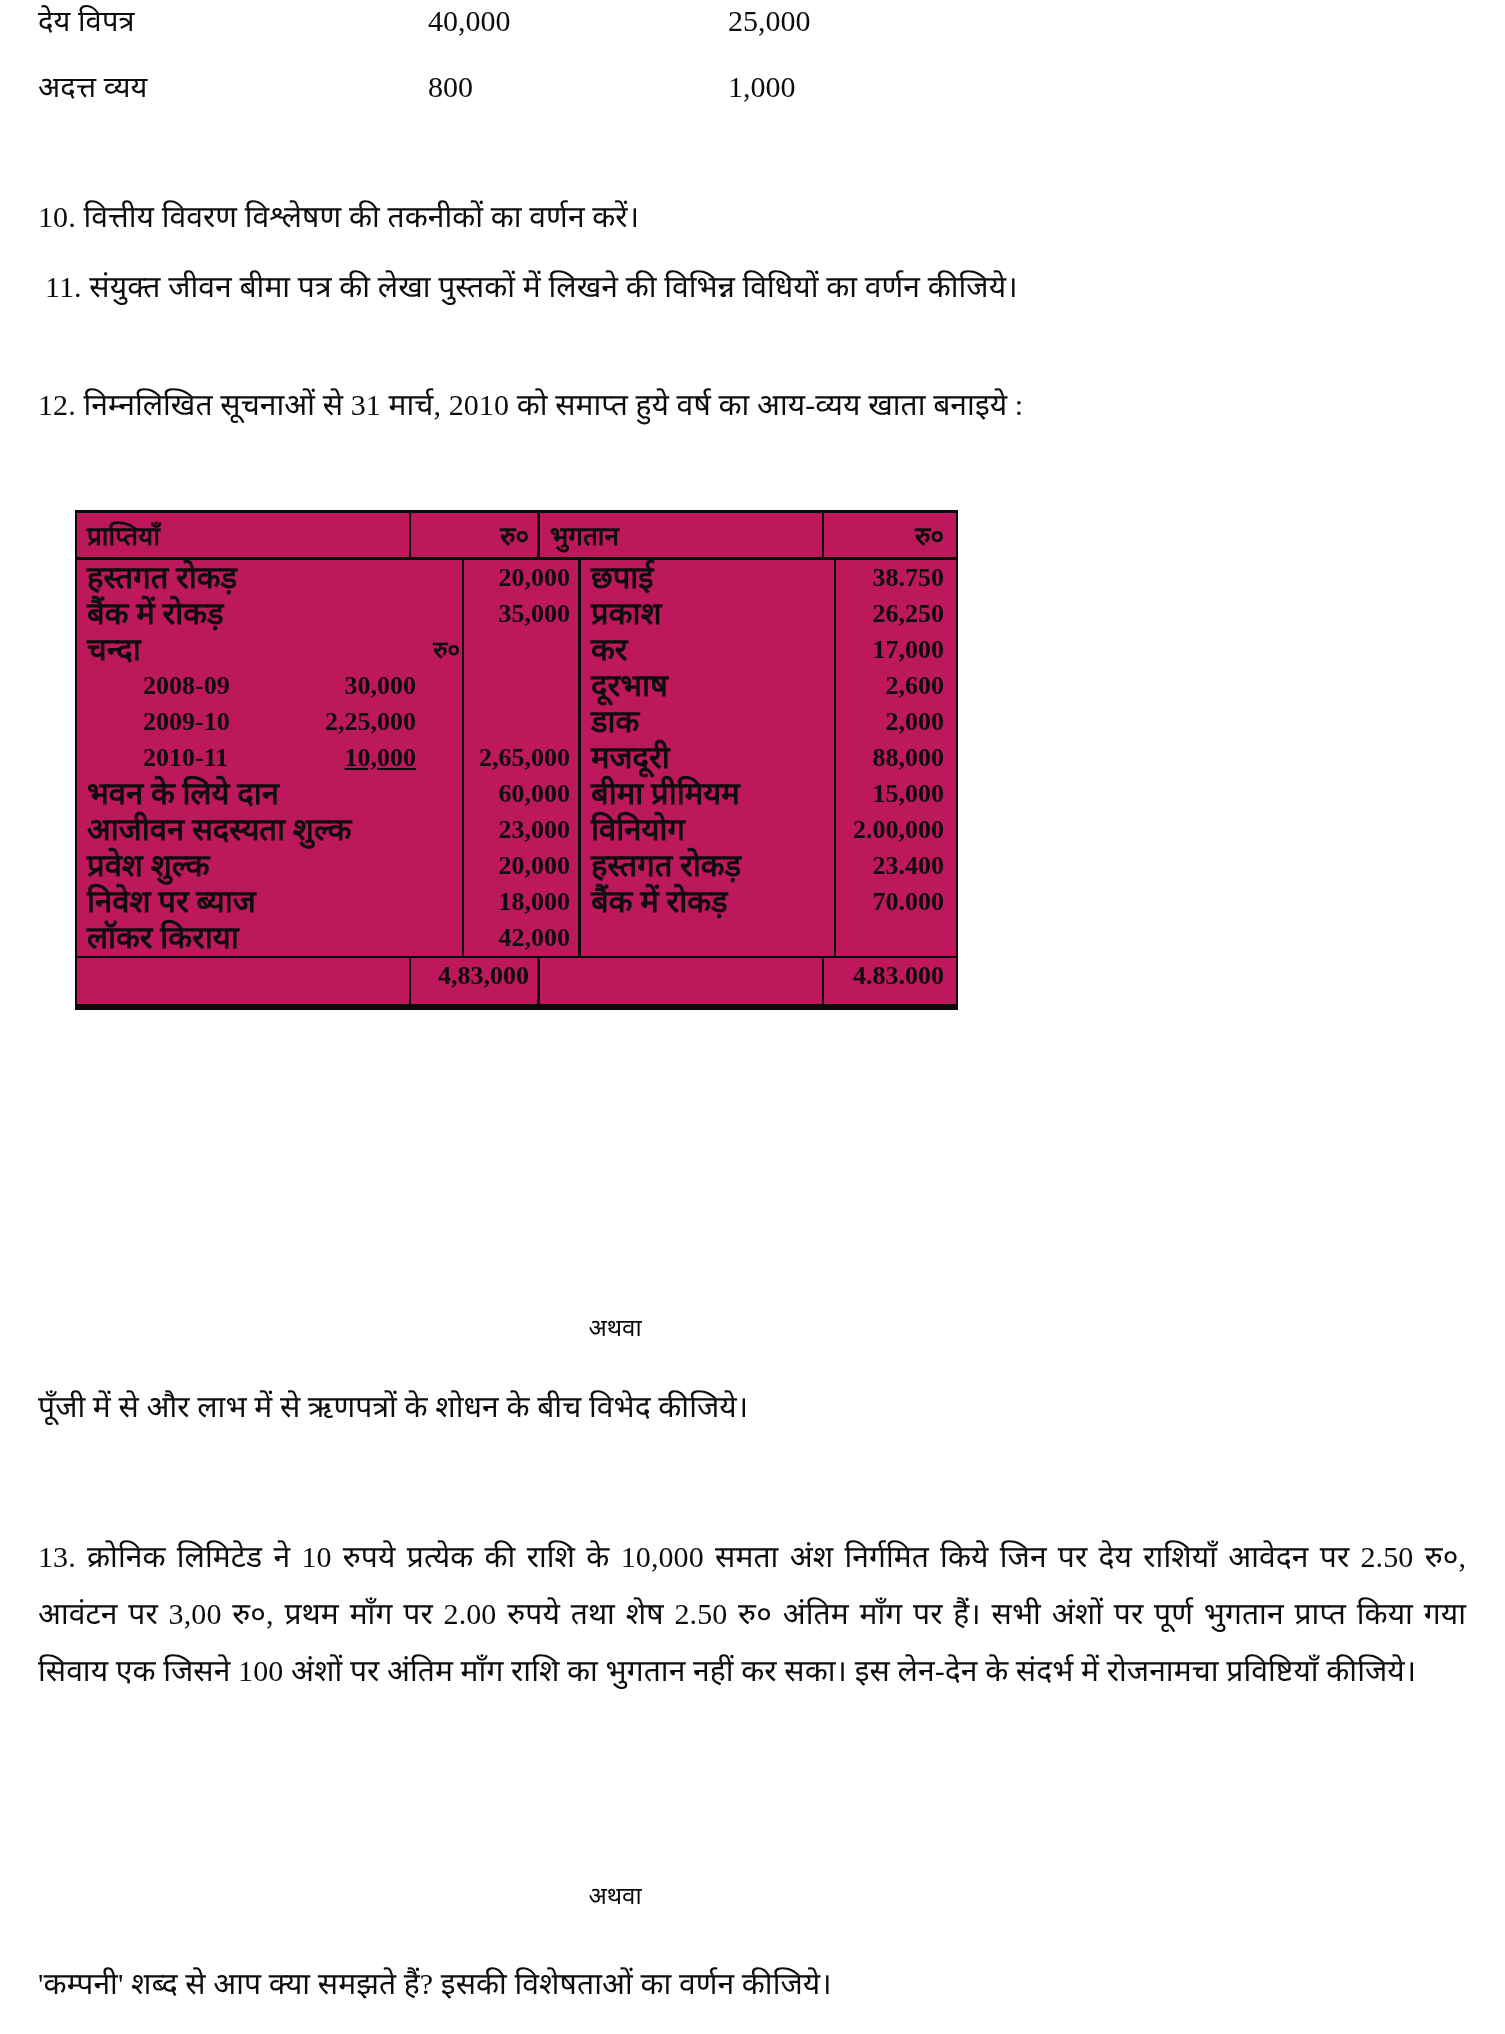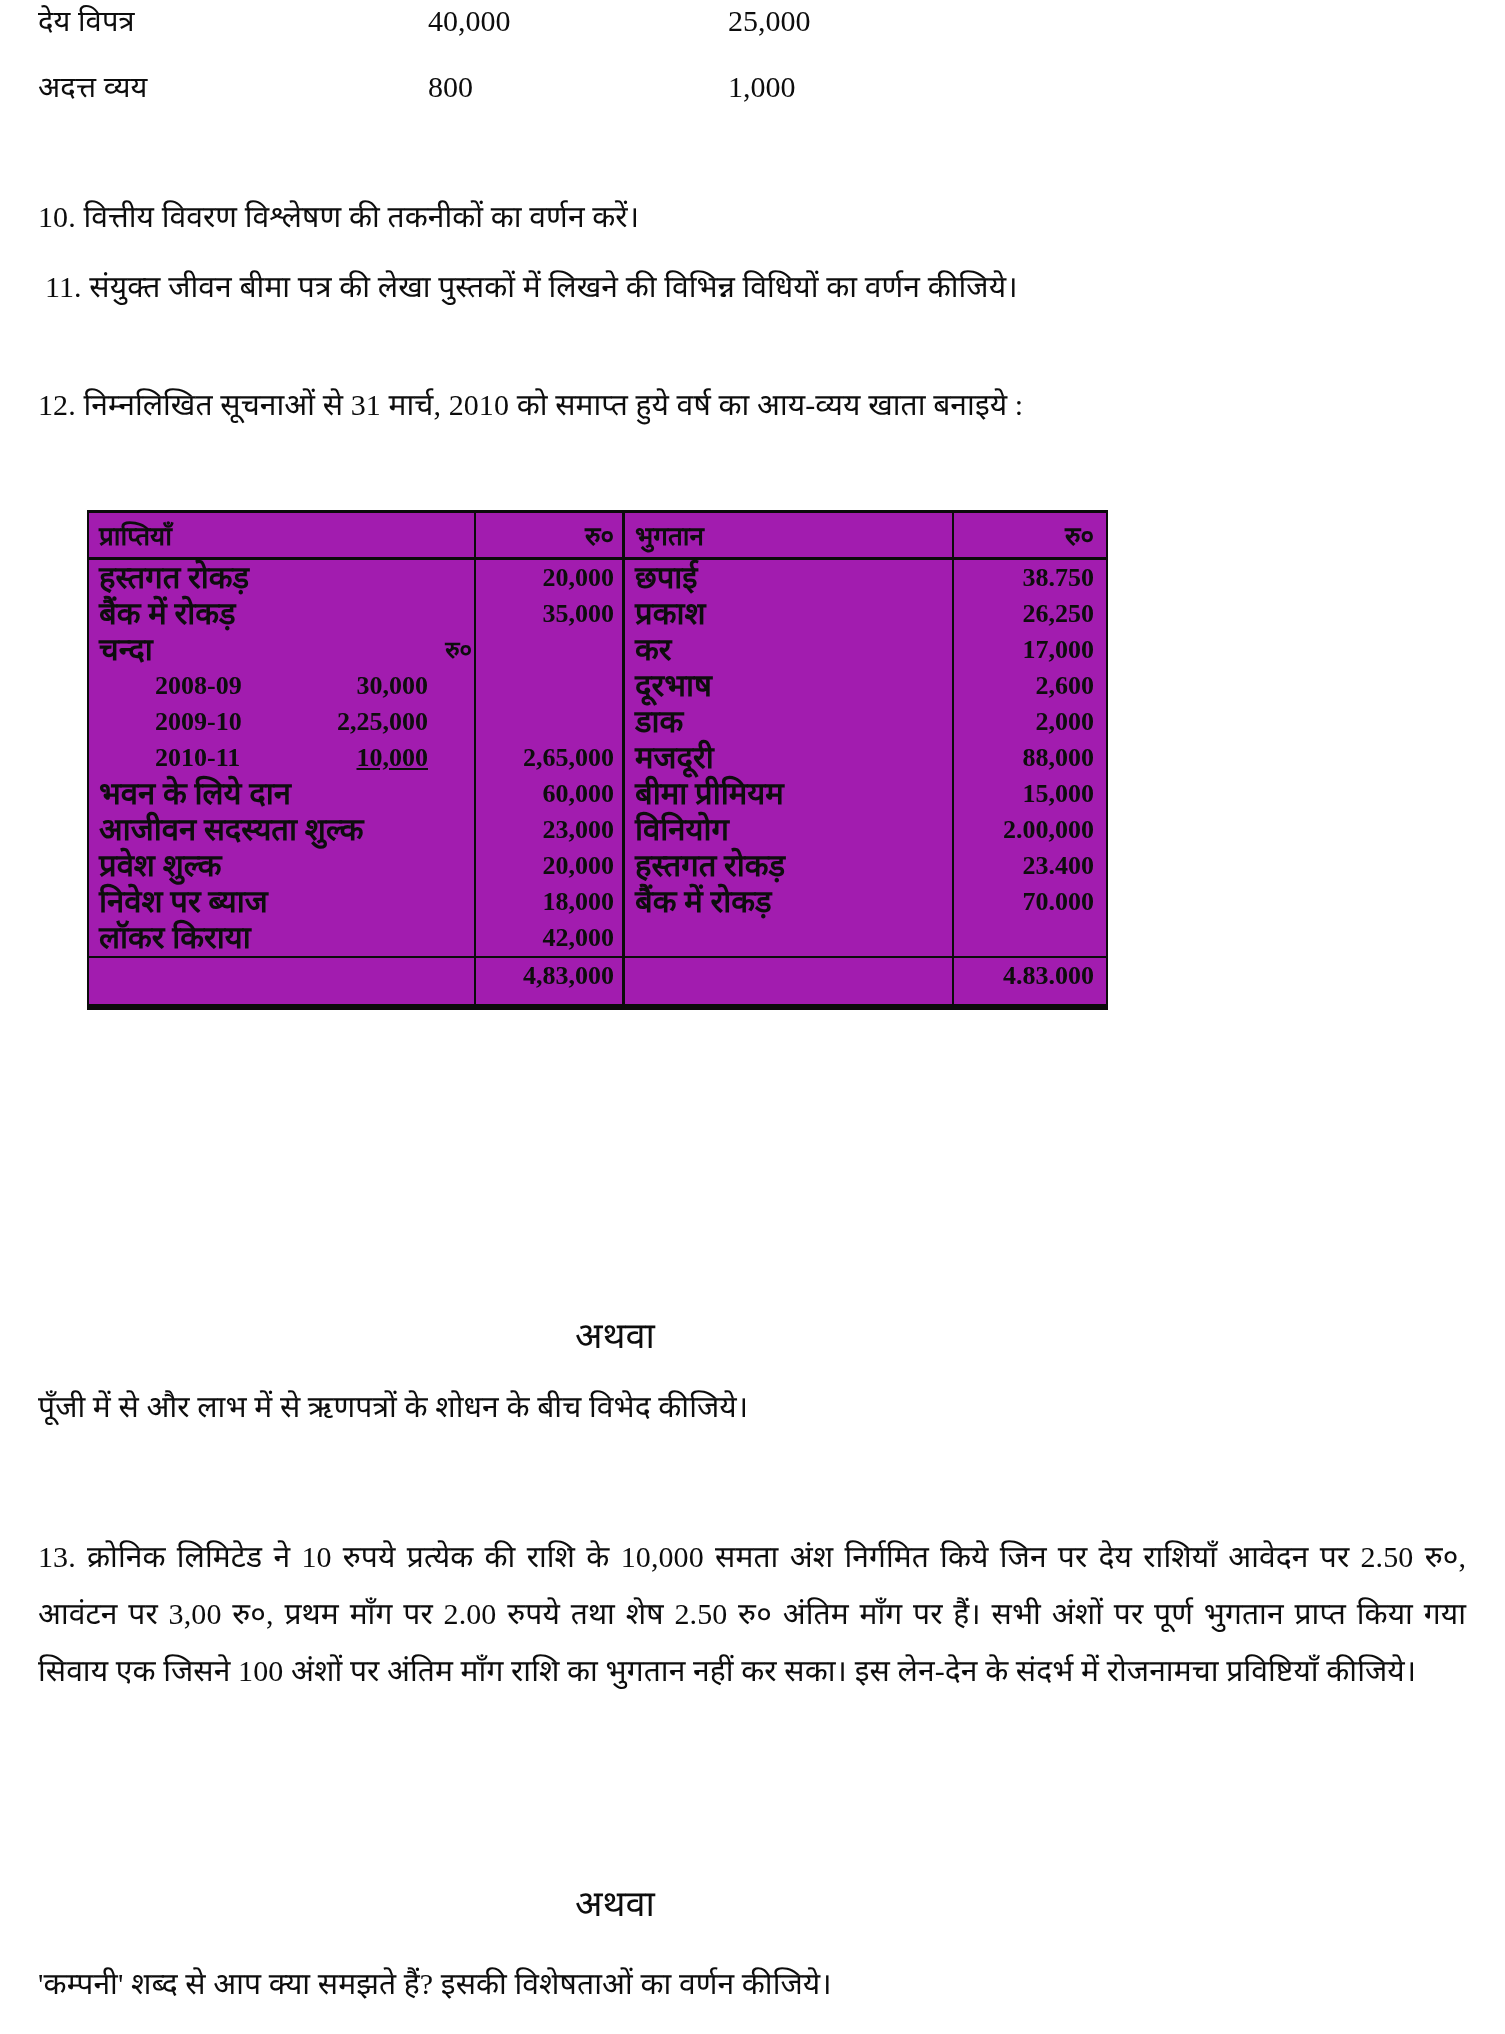--- a/index.html
+++ b/index.html
@@ -55,29 +55,29 @@
     left: 38px;
     font-size: 30px;
     line-height: 58px;
     text-align: justify;
     letter-spacing: .1px;
   }
 
   
   .ledger {
     position: absolute;
-    left: 87px;
+    left: 75px;
     top: 510px;
-    width: 1021px;
+    width: 883px;
     border-top: 3px solid #0b0b0b;
     border-left: 2px solid #0b0b0b;
     border-right: 2px solid #0b0b0b;
     border-bottom: 3px solid #0b0b0b;
     box-sizing: border-box;
-    background: #a21caf;
+    background: #be185d;
   }
   .ledger .hdr {
     display: flex;
     border-bottom: 3px solid #0b0b0b;
     height: 44px;
   }
   .ledger .body {
     display: flex;
     min-height: 390px;
   }
@@ -130,21 +130,21 @@
   .blank { height: 36px; }
   .total .amtline { font-weight: 700; }
   .total .col-desc-l, .total .col-desc-r { }
 
   
   .center-word {
     position: absolute;
     width: 1230px;
     left: 0;
     text-align: center;
-    font-size: 36px;
+    font-size: 24px;
   }
 </style>
 </head>
 <body>
 
 <div class="page">
 
   <div class="adj-block">
     <div class="adj-row">
       <div class="adj-label">देय विपत्र</div>

